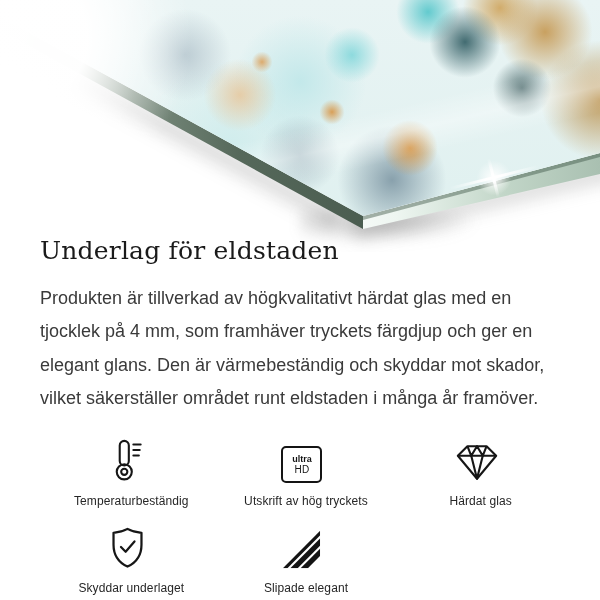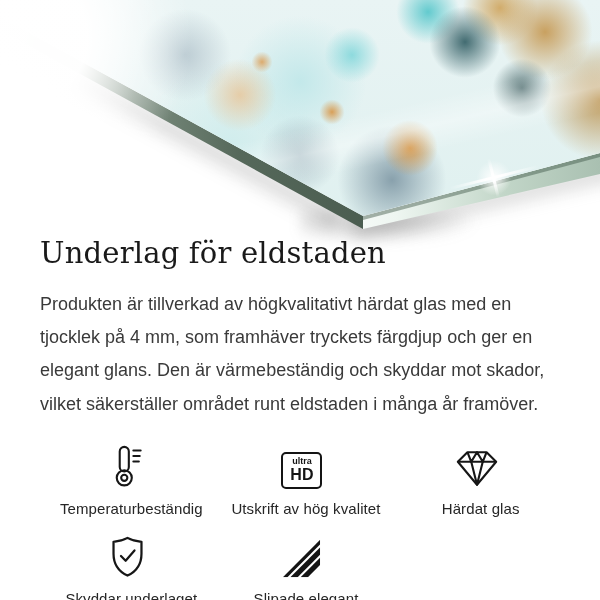--- a/index.html
+++ b/index.html
@@ -63,33 +63,33 @@
   .sparkle .glow{position:absolute;left:26px;top:2px;width:40px;height:40px;
     background:radial-gradient(circle,rgba(255,255,255,1) 0%,rgba(255,255,255,0) 62%);}
   .sparkle .ray-h{position:absolute;left:0;top:20px;width:92px;height:3px;transform:rotate(-14deg);
     background:linear-gradient(to right,rgba(255,255,255,0),#fff 42%,#fff 58%,rgba(255,255,255,0));}
   .sparkle .ray-v{position:absolute;left:44px;top:2px;width:3px;height:40px;transform:rotate(-14deg);
     background:linear-gradient(to bottom,rgba(255,255,255,0),#fff 42%,#fff 58%,rgba(255,255,255,0));}
 
   
   .content{position:absolute;left:40px;right:36px;top:233px;}
   h1{margin:0;font-family:"DejaVu Serif","Liberation Serif",serif;font-weight:400;
-     font-size:29px;line-height:1.44;color:#1a1a1a;letter-spacing:.2px;}
+     font-size:25px;line-height:1.44;color:#1a1a1a;letter-spacing:.2px;}
   .desc{margin:13px 0 0 0;font-size:18px;line-height:1.85;color:#3a3a3a;max-width:530px;}
 
   .features{margin-top:21px;display:grid;grid-template-columns:repeat(3,1fr);
     row-gap:15px;text-align:center;}
   .feature{display:flex;flex-direction:column;align-items:center;}
   .icon-box{height:47px;display:flex;align-items:flex-end;justify-content:center;}
-  .feature-label{margin-top:11px;font-size:15px;color:#262626;letter-spacing:.1px;margin-left:8px;}
+  .feature-label{margin-top:11px;font-size:12px;color:#262626;letter-spacing:.1px;margin-left:8px;}
 
   .uhd{width:37px;height:33px;border:2.6px solid #141414;border-radius:5px;
     display:flex;flex-direction:column;align-items:center;justify-content:center;color:#141414;}
   .uhd .t1{font-size:9px;font-weight:700;line-height:1;margin-bottom:1px;}
-  .uhd .t2{font-size:16px;font-weight:700;line-height:1;letter-spacing:.3px;}
+  .uhd .t2{font-size:10px;font-weight:400;line-height:1;letter-spacing:.3px;}
 
   svg{display:block;}
 </style>
 </head>
 <body>
 
 <div class="hero">
   <div class="shadow shadow-left"></div>
   <div class="shadow shadow-right"></div>
   <div class="shadow shadow-corner"></div>
@@ -133,21 +133,21 @@
       <div class="feature-label">Temperaturbeständig</div>
     </div>
 
     <div class="feature">
       <div class="icon-box">
         <div class="uhd">
           <span class="t1">ultra</span>
           <span class="t2">HD</span>
         </div>
       </div>
-      <div class="feature-label">Utskrift av hög kvalitet</div>
+      <div class="feature-label">Utskrift av hög tryckets</div>
     </div>
 
     <div class="feature">
       <div class="icon-box">
         <svg width="46" height="41" viewBox="0 0 48 42" fill="none" stroke="#161616" stroke-width="2.2" stroke-linejoin="round">
           <path d="M14 4 H34 L44 14 L24 38 L4 14 Z"></path>
           <line x1="4" y1="14" x2="44" y2="14"></line>
           <polyline points="14,4 18,14 24,4 30,14 34,4"></polyline>
           <polyline points="18,14 24,38 30,14"></polyline>
         </svg>

